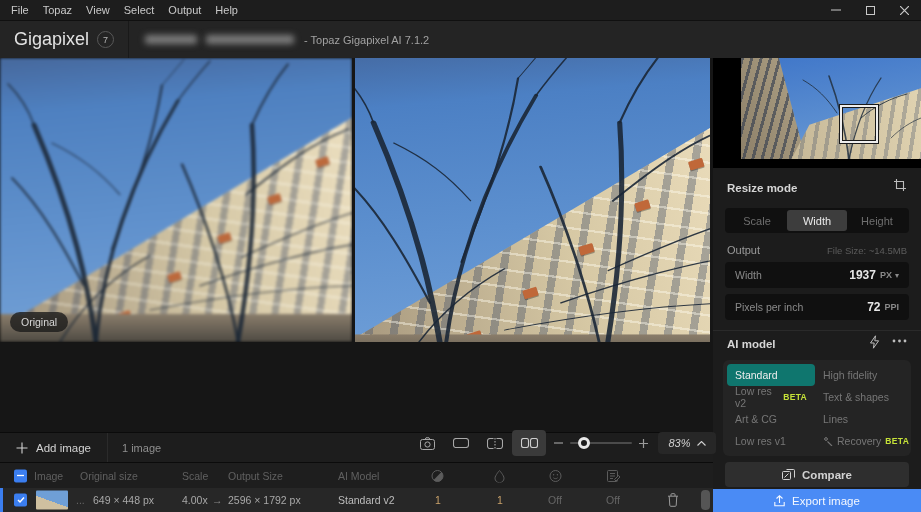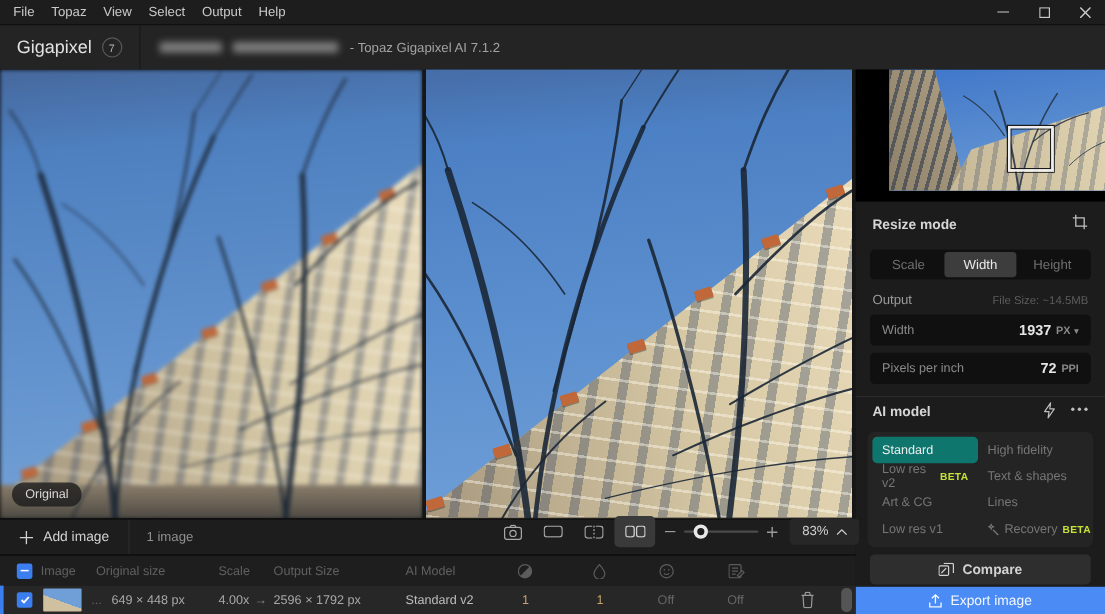--- a/index.html
+++ b/index.html
@@ -11,32 +11,32 @@
   .menubar{position:absolute;left:0;top:0;right:0;height:21px;background:#1d1d1d;
            display:flex;align-items:center;padding-left:4px;border-bottom:1px solid #101010;}
   .menu-item{color:#c9c9c9;font-size:11px;padding:0 7px;line-height:21px;cursor:default;}
   .win-controls{margin-left:auto;display:flex;height:100%;}
   .win-btn{width:34px;display:flex;align-items:center;justify-content:center;color:#c9c9c9;}
 
   
   .titlebar{position:absolute;left:0;top:21px;right:0;height:37px;background:#242424;
             display:flex;align-items:center;}
   .logo{display:flex;align-items:center;gap:8px;padding:0 14px;height:100%;border-right:1px solid #191919;}
-  .logo-text{color:#e2e2e2;font-size:15px;}
+  .logo-text{color:#e2e2e2;font-size:18px;}
   .badge{width:17px;height:17px;border:1px solid #585858;border-radius:50%;color:#b5b5b5;
          font-size:9px;display:flex;align-items:center;justify-content:center;}
   .file-blur{display:flex;gap:9px;margin:0 10px 0 16px;align-items:center;}
   .blur-block{height:9px;background:#7c7c7c;border-radius:2px;filter:blur(3px);}
   .title-suffix{color:#a2a2a2;font-size:11px;}
   .dims{margin-left:auto;text-align:right;padding-right:2px;line-height:1.55;}
   .dims-label{color:#d8d8d8;font-size:11px;font-weight:bold;}
   .dims-value{color:#8e8e8e;font-size:10px;}
 
   
-  .preview{position:absolute;top:58px;height:374px;overflow:hidden;background:#0a0a0a;}
+  .preview{position:absolute;top:58px;height:284px;overflow:hidden;background:#0a0a0a;}
   .preview.left{left:0;width:352px;}
   .preview.right{left:355px;width:355px;}
   .photo{position:absolute;inset:0;}
   .zoomed{transform:scale(1.12) translate(5px,3px);transform-origin:60% 40%;}
   .blurred{filter:blur(1.7px) saturate(.95);}
   .sky{position:absolute;inset:0;background:linear-gradient(175deg,#44689f 0%,#4c80c4 18%,#5d90cf 55%,#74a3da 100%);}
   .building{position:absolute;inset:0;clip-path:polygon(0 95%,100% 21%,100% 100%,0 100%);
             background:linear-gradient(255deg,#eee0bf 0%,#d6c8a4 45%,#a2937a 100%);}
   .building:before{content:"";position:absolute;inset:0;
             background:repeating-linear-gradient(99deg,rgba(62,76,102,.38) 0 7px,transparent 7px 22px);}
@@ -90,21 +90,21 @@
         color:#d2d2d2;font-size:11.5px;font-weight:bold;}
   .export-btn{position:absolute;left:0;right:0;bottom:0;height:23px;background:#4a8bf5;
         display:flex;align-items:center;justify-content:center;gap:7px;color:#f4f8ff;font-size:11.5px;}
 
   
   .toolbar{position:absolute;left:0;top:432px;width:713px;height:30px;background:#1d1d1d;
            border-top:1px solid #0b0b0b;display:flex;align-items:center;}
   .add-image{display:flex;align-items:center;gap:8px;padding:0 16px;color:#d2d2d2;font-size:11.5px;height:100%;}
   .tb-divider{width:1px;height:30px;background:#2b2b2b;}
   .img-count{color:#8f8f8f;font-size:11px;padding:0 14px;}
-  .view-group{position:absolute;left:410px;top:0;height:20px;display:flex;align-items:center;}
+  .view-group{position:absolute;left:410px;top:0;height:20px;display:flex;align-items:center;font-style:italic;}
   .vg-btn{width:34px;height:26px;display:flex;align-items:center;justify-content:center;border-radius:4px;color:#a8a8a8;}
   .vg-btn.active{background:#3a3a3a;}
   .zoom-slider{display:flex;align-items:center;margin-left:8px;color:#9a9a9a;}
   .track{position:relative;width:62px;height:2px;background:#4b4b4b;border-radius:1px;margin:0 7px;}
   .knob{position:absolute;left:8px;top:-5px;width:12px;height:12px;border-radius:50%;
         background:#1d1d1d;border:3px solid #e8e8e8;}
   .pct-box{margin-left:10px;width:58px;height:22px;background:#272727;border-radius:4px;
         display:flex;align-items:center;justify-content:center;gap:6px;color:#d0d0d0;font-size:11px;}
 
   

